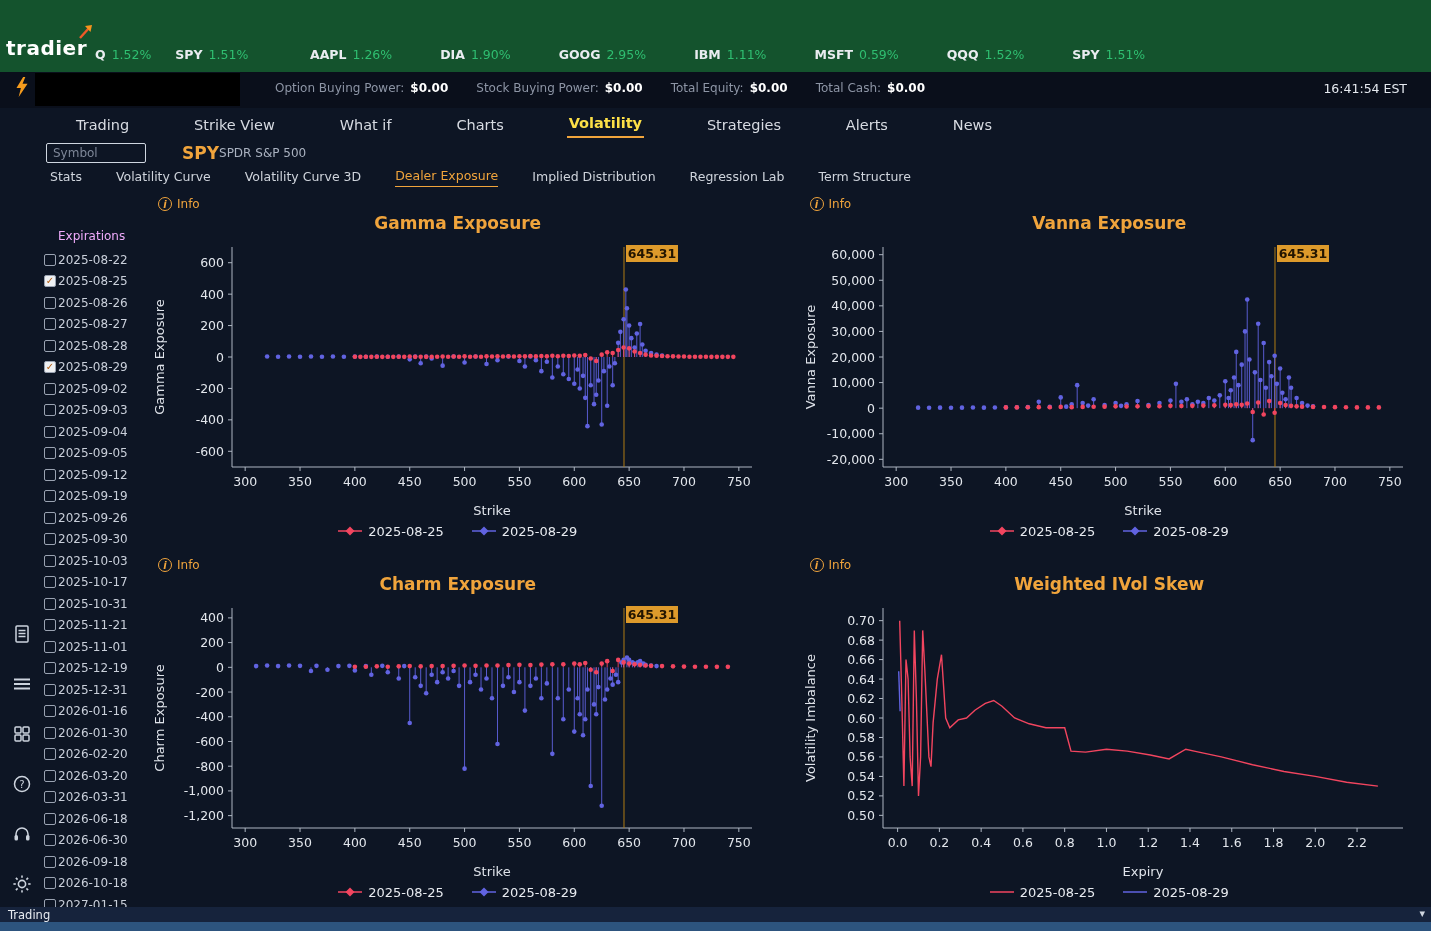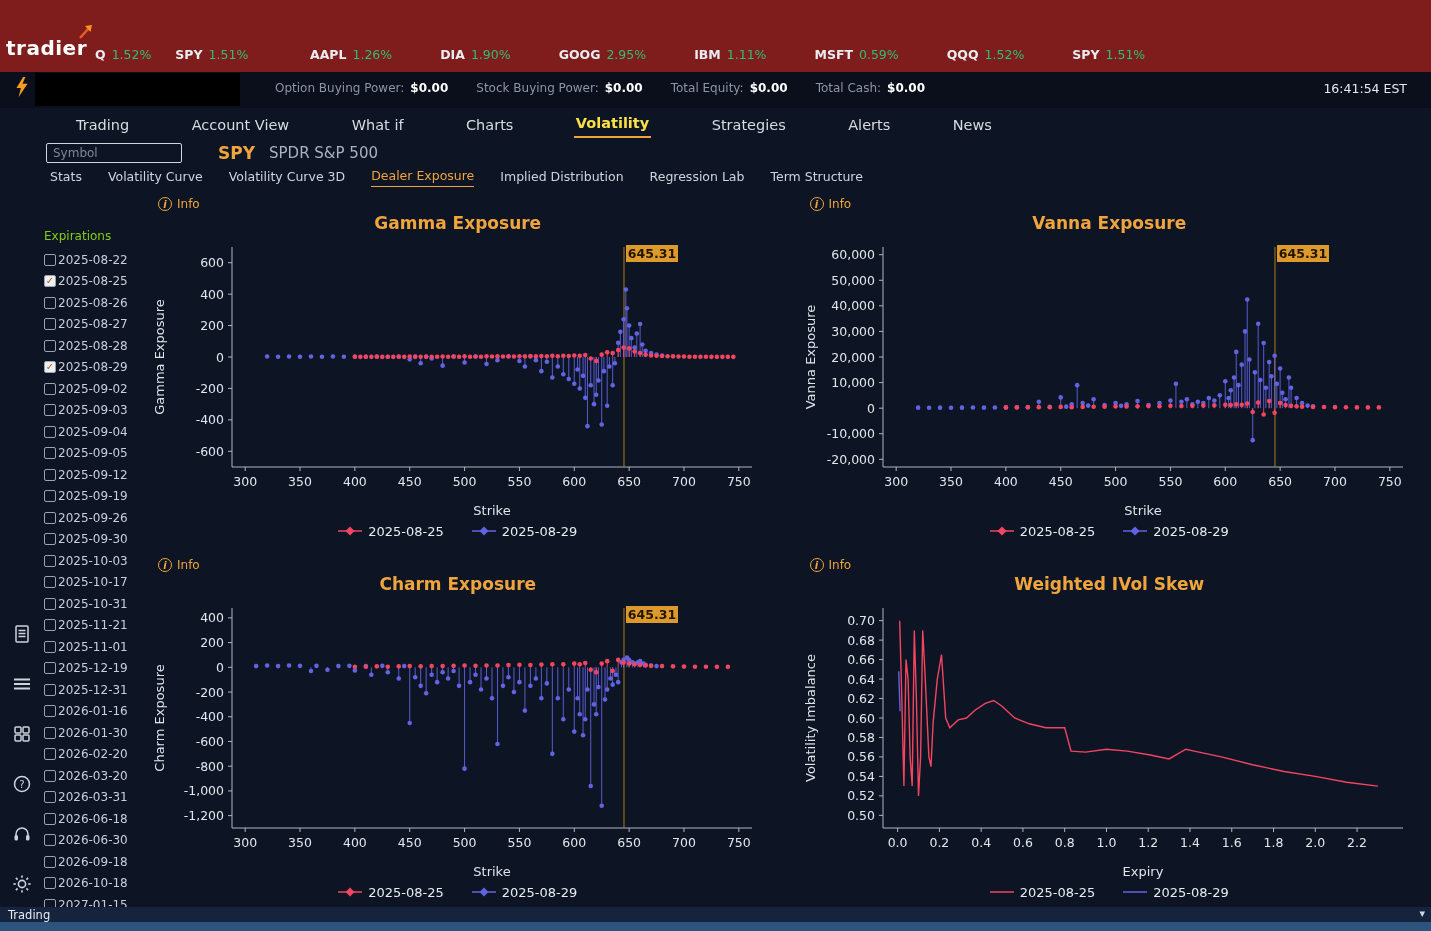--- a/index.html
+++ b/index.html
@@ -1,21 +1,21 @@
 <!DOCTYPE html>
 <html><head>
 <meta charset="utf-8">
 <style>
   * { margin:0; padding:0; box-sizing:border-box; }
   html,body { width:1431px; height:931px; overflow:hidden; }
   body { background:#0d1524; color:#dfe3ea; font-family:"DejaVu Sans","Liberation Sans",sans-serif; font-size:13px; }
   .app { position:relative; width:1431px; height:931px; display:flex; flex-direction:column; }
 
   
-  .topbar { flex:0 0 72px; background:#7f1d1d; position:relative;text-align:right; }
+  .topbar { flex:0 0 72px; background:#14532d; position:relative;text-align:right; }
   .logo { position:absolute; left:6px; top:36px; font-size:20px; font-weight:bold; color:#fff; letter-spacing:.5px; }
   .logo-arrow { position:absolute; right:-6px; top:-12px; }
   .ticker-left { position:absolute; left:95px; top:47px; display:flex; gap:24px; }
   .ticker-main { position:absolute; left:310px; top:47px; display:flex; gap:48px; }
   .tick { display:inline-flex; gap:6px; align-items:baseline; }
   .tick-sym { color:#e9ecf0; font-weight:bold; font-size:12.5px; }
   .tick-chg { color:#2fbf71; font-size:12.5px; }
 
   
   .acctbar { flex:0 0 36px; background:#0a0f1b; position:relative; }
@@ -32,34 +32,34 @@
   .rail-spacer { flex:1; }
   .rail-group { display:flex; flex-direction:column; gap:20px; margin-bottom:8px; }
 
   
   .tabs { flex:0 0 32px; display:flex; justify-content:space-between; width:920px; margin-left:74px; align-items:flex-end; padding-bottom:2px; }
   .tab { font-size:14.5px; color:#d7dbe2; padding:4px 2px 5px; cursor:pointer; }
   .tab.active { color:#fde047; font-weight:bold; border-bottom:2px solid #f0a43c; }
 
   
   .symrow { flex:0 0 25px; display:flex; align-items:center; padding-left:46px; }
-  .sym-input { width:136px; height:20px; background:transparent; border:1px solid #cfd6e0; border-radius:2px; color:#dfe3ea; font-size:12px; padding:0 6px; font-family:inherit; }
+  .sym-input { width:100px; height:20px; background:transparent; border:1px solid #cfd6e0; border-radius:2px; color:#dfe3ea; font-size:12px; padding:0 6px; font-family:inherit; }
   .sym-input::placeholder { color:#7e8798; }
   .sym-ticker { margin-left:36px; color:#f0a43c; font-size:17px; font-weight:bold; }
-  .sym-name { margin-left:14px; color:#aab2c0; font-size:15px; }
+  .sym-name { color:#aab2c0; font-size:12px; }
 
   
-  .subtabs { flex:0 0 24px; display:flex; gap:26px; margin-left:50px; align-items:flex-end; padding-bottom:2px; }
+  .subtabs { flex:0 0 24px; display:flex; gap:34px; margin-left:50px; align-items:flex-end; padding-bottom:2px; }
   .subtab { font-size:12.5px; color:#cfd4dc; cursor:pointer; padding-bottom:3px; }
   .subtab.active { color:#f0a43c; border-bottom:1.5px solid #f0a43c; }
 
   
   .content { flex:1; display:flex; padding-left:44px; min-height:0; }
   .expirations { flex:0 0 100px; margin-top:40px; }
-  .exp-label { font-size:12px; color:#84cc16; margin-bottom:6px; }
+  .exp-label { font-size:12px; color:#f0abfc; margin-bottom:6px;margin-left:14px; }
   .exp-row { display:flex; align-items:center; gap:2px; height:21.5px; cursor:pointer; }
   .cb { width:12px; height:12px; border:1px solid #9aa3b2; border-radius:2px; display:inline-flex; align-items:center; justify-content:center; font-size:10px; line-height:1; color:transparent; flex:0 0 auto; }
   .cb.checked { background:#eef0f3; color:#b35b0e; font-weight:bold; }
   .exp-date { font-size:12px; color:#c9cfda; white-space:nowrap; }
 
   .charts-grid { flex:1; display:grid; grid-template-columns:1fr 1fr; column-gap:24px; row-gap:4px; padding-right:8px; }
   .cell { display:flex; flex-direction:column; }
   .info-row { display:flex; align-items:center; gap:5px; color:#f0a43c; font-size:12px; margin:6px 0 0 14px; height:18px; cursor:pointer; }
   .info-icon { width:14px; height:14px; border:1.5px solid #f0a43c; border-radius:50%; display:inline-flex; align-items:center; justify-content:center; font-size:10px; font-style:italic; font-weight:bold; }
   .chart-title { text-align:center; color:#f0a43c; font-size:17px; font-weight:bold; height:22px; }
@@ -207,21 +207,21 @@
               <line x1="10" y1="3.8" x2="10" y2="1.4"></line>
               <line x1="14.4" y1="5.6" x2="16.1" y2="3.9"></line>
             </g>
           </svg>
       </div>
     </div>
   </div>
 
   <nav class="tabs">
       <div class="tab">Trading</div>
-      <div class="tab">Account View</div>
+      <div class="tab">Strike View</div>
       <div class="tab">What if</div>
       <div class="tab">Charts</div>
       <div class="tab active">Volatility</div>
       <div class="tab">Strategies</div>
       <div class="tab">Alerts</div>
       <div class="tab">News</div>
     </nav>
 
   <div class="symrow">
     <input class="sym-input" type="text" placeholder="Symbol" style="">

